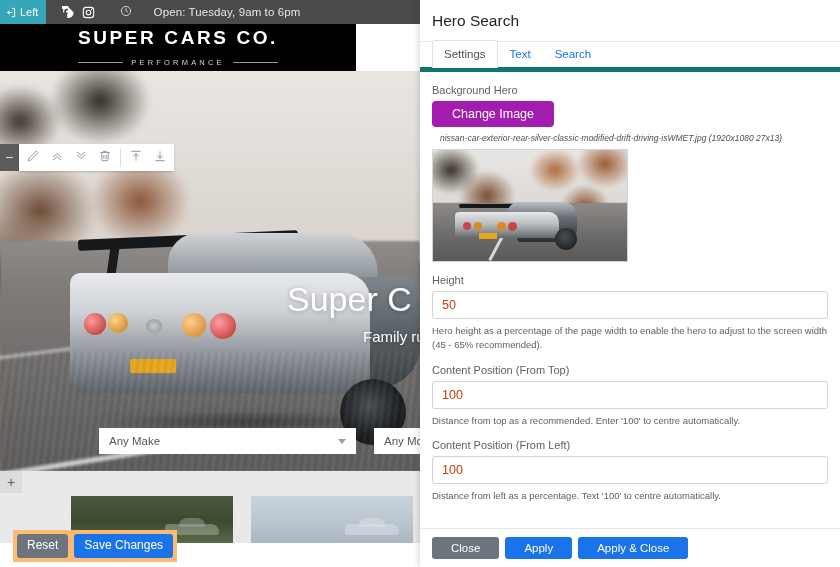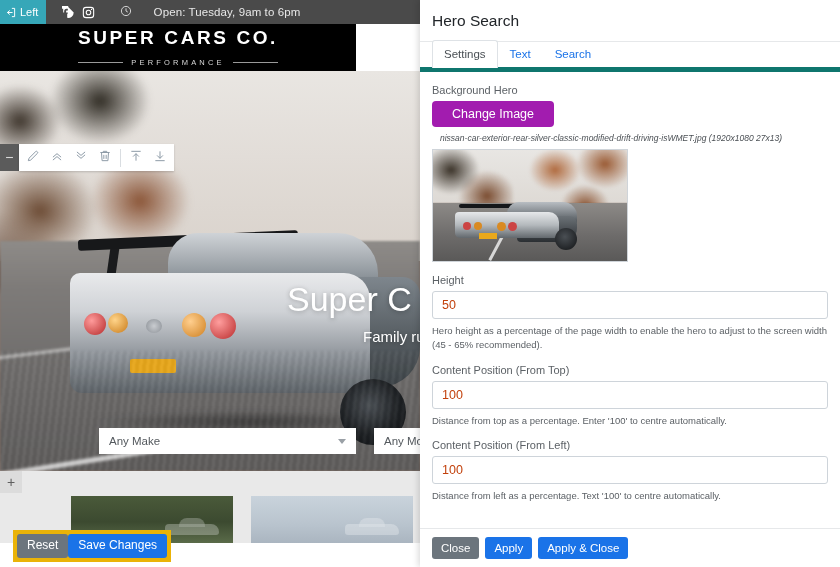--- a/index.html
+++ b/index.html
@@ -223,21 +223,21 @@
     background: rgba(255,255,255,0.5); border-radius: 4px 8px 3px 3px;
   }
   .card-car .cc-top {
     position: absolute; left: 14px; bottom: 12px; width: 26px; height: 9px;
     background: rgba(255,255,255,0.45); border-radius: 8px 8px 0 0;
   }
 
   
   .editor-actions {
     position: absolute; left: 13px; bottom: 5px; z-index: 20;
-    display: flex; background: #eab308; padding: 4px;
+    display: flex; gap: 6px; background: #fdba74; padding: 4px;
   }
   .btn {
     border: none; cursor: pointer; font-size: 12px; color: #fff;
     padding: 5px 10px; border-radius: 3px; line-height: 1.15;
     font-family: "Liberation Sans", sans-serif;
   }
   .btn-secondary { background: #6c757d; }
   .btn-primary { background: #1a73e8; }
 
   
@@ -317,21 +317,21 @@
     padding: 0 9px; font-size: 12.5px; color: #c2410c; outline: none;
     font-family: "Liberation Sans", sans-serif; background: #fff;
   }
   .help-text { font-size: 9.5px; color: #5c6166; margin-top: 5px; line-height: 1.45; }
   .form-group { margin-top: 12px; }
 
   .panel-footer {
     border-top: 1px solid #e6e8ea; padding: 8px 12px;
     display: flex; gap: 6px; background: #fff;
   }
-  .btn-sm { font-size: 11.5px; padding: 5px 9px; border-radius: 3px; border: none;
+  .btn-sm { font-size: 11.5px; padding: 5px 19px; border-radius: 3px; border: none;
     color: #fff; cursor: pointer; font-family: "Liberation Sans", sans-serif; }
 </style>
 </head>
 <body>
 
 <div id="app">
 
   <div id="site-preview">
 
     <div class="topbar">
@@ -549,21 +549,21 @@
 
       <div class="form-group">
         <div class="field-label">Height</div>
         <input class="text-input" value="50" style="">
         <div class="help-text">Hero height as a percentage of the page width to enable the hero to adjust to the screen width (45 - 65% recommended).</div>
       </div>
 
       <div class="form-group">
         <div class="field-label">Content Position (From Top)</div>
         <input class="text-input" value="100" style="">
-        <div class="help-text">Distance from top as a percentage. Enter '100' to centre automatically.</div>
+        <div class="help-text">Distance from top as a recommended. Enter '100' to centre automatically.</div>
       </div>
 
       <div class="form-group">
         <div class="field-label">Content Position (From Left)</div>
         <input class="text-input" value="100" style="">
         <div class="help-text">Distance from left as a percentage. Text '100' to centre automatically.</div>
       </div>
     </div>
 
     <div class="panel-footer">

